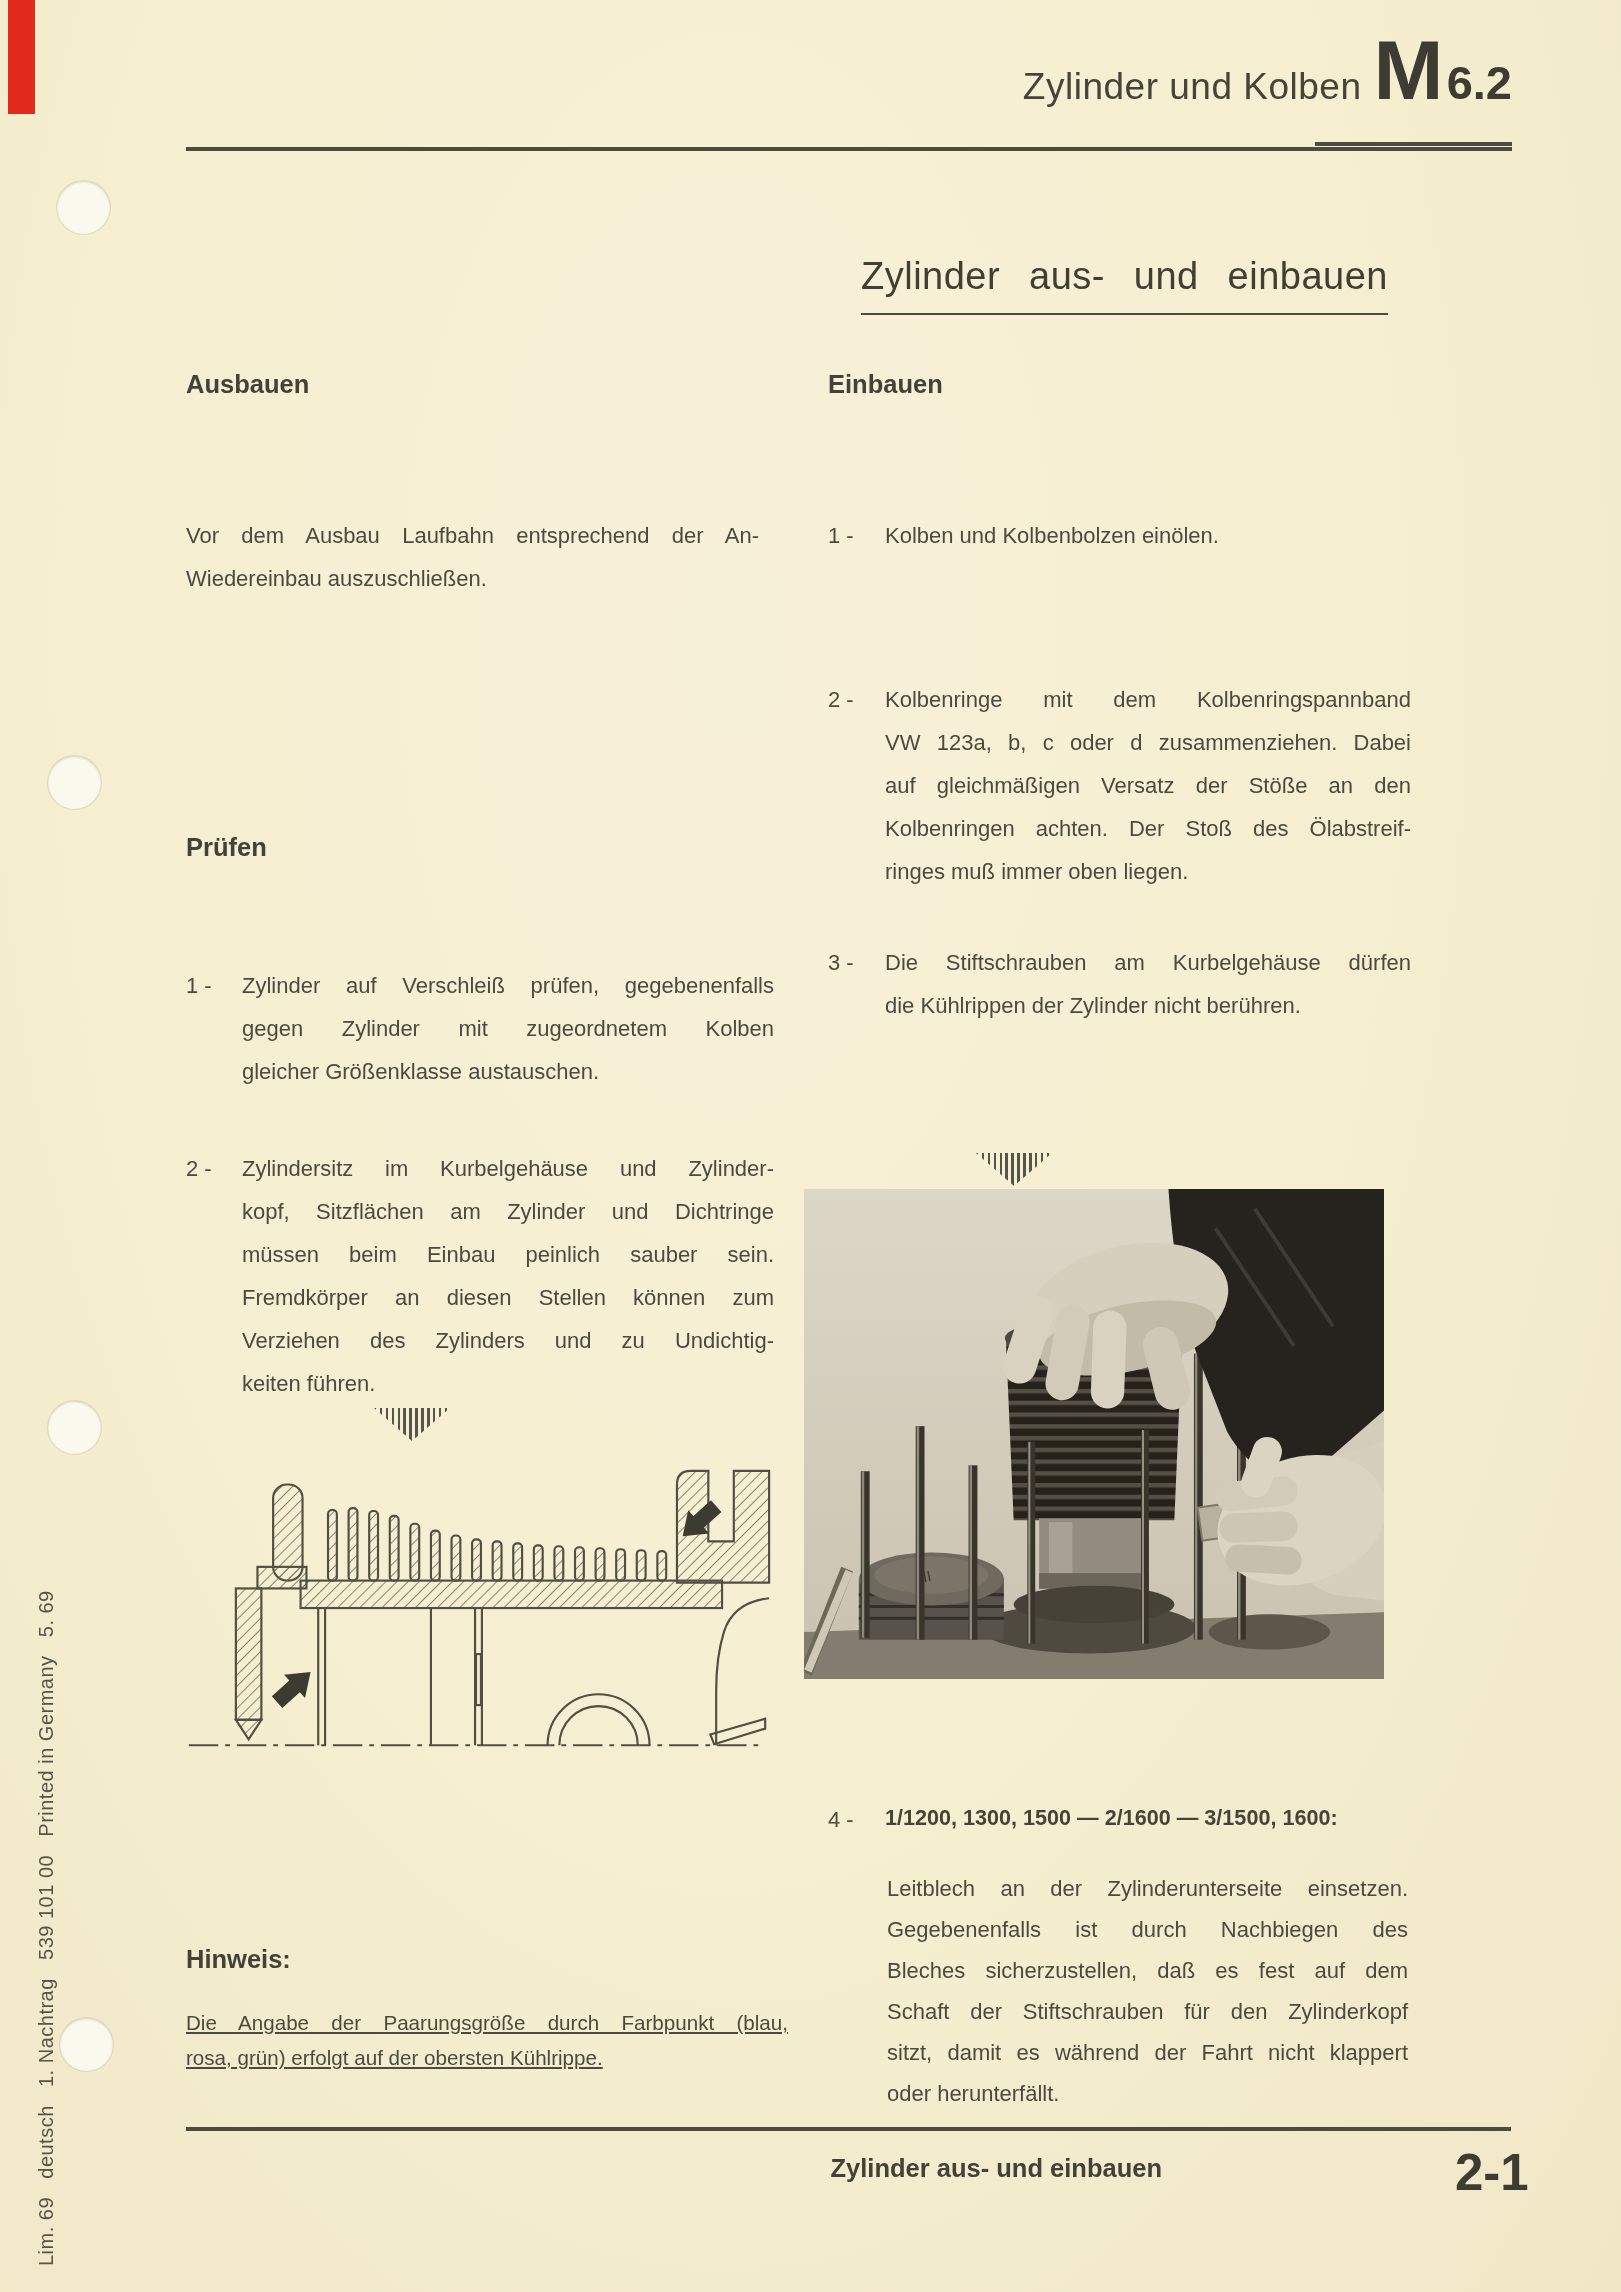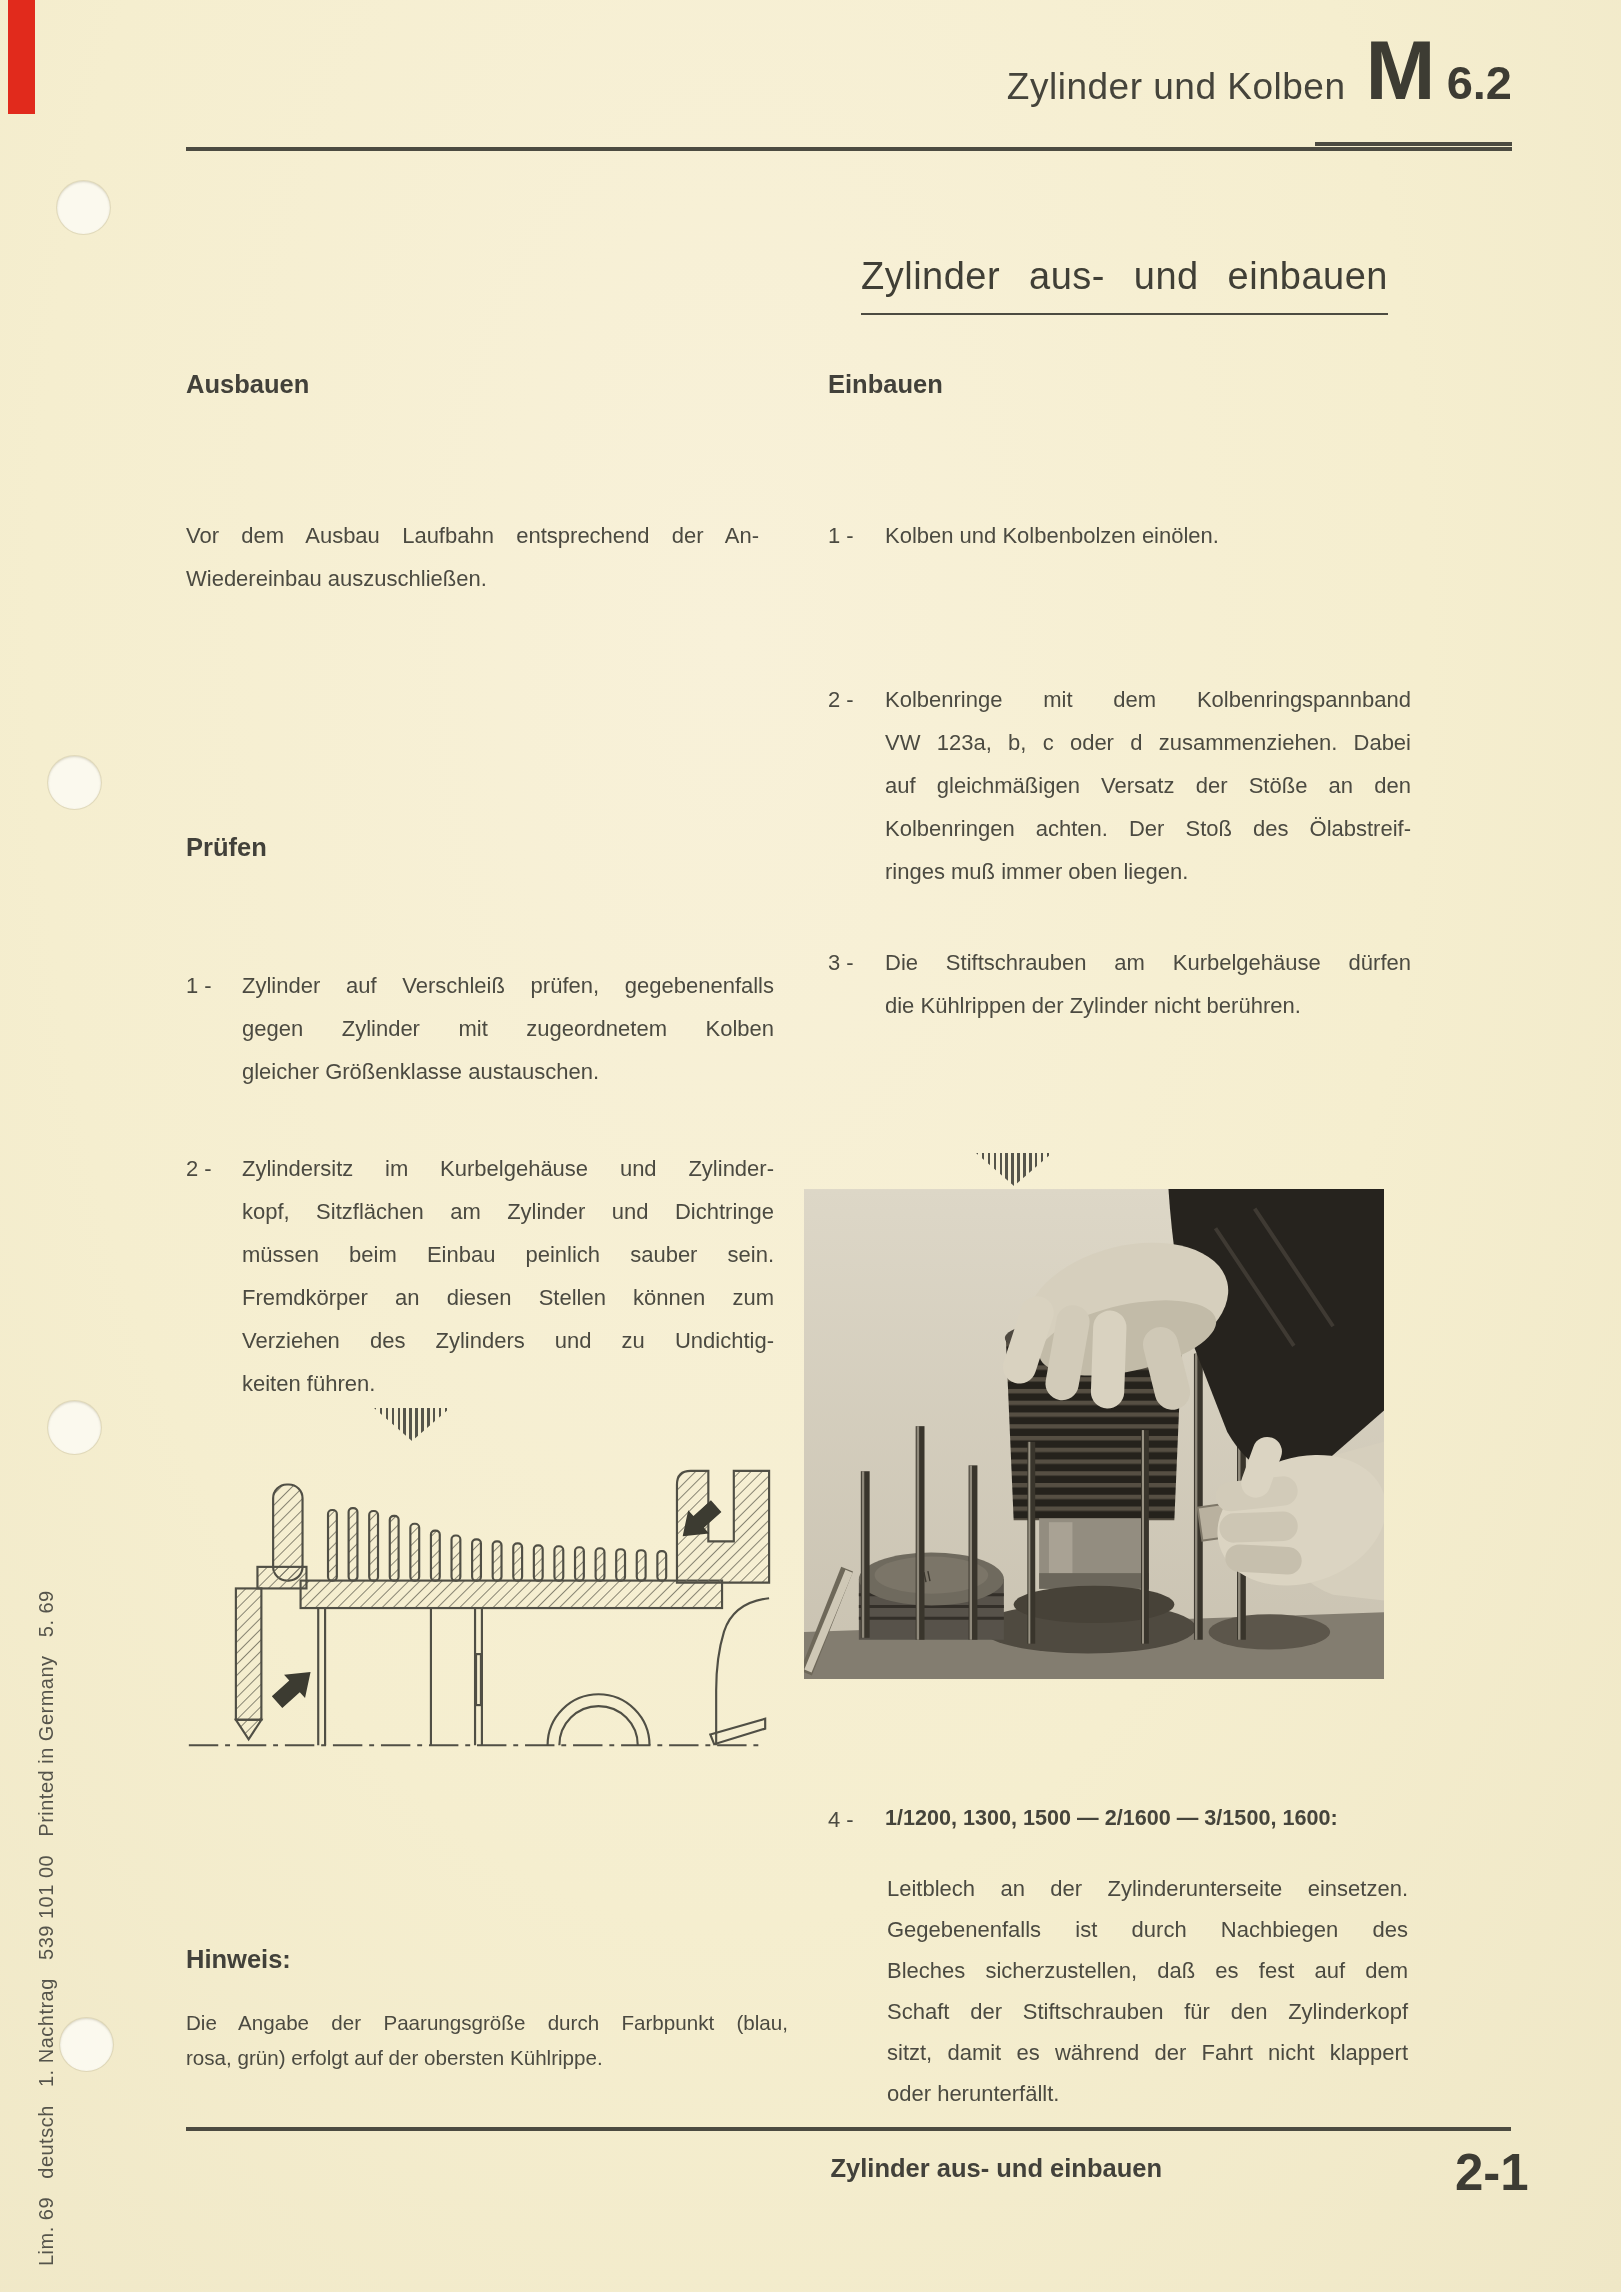--- a/index.html
+++ b/index.html
@@ -8,41 +8,41 @@
     background: radial-gradient(ellipse at 45% 28%, #f8f1d9 0%, #f5eecf 55%, #efe7c6 100%);
     font-family:"Liberation Sans", sans-serif; color:#4b4a41;
   }
   .abs { position:absolute; }
   
   .red-tab { left:7.8px; top:0; width:27.4px; height:114px; background:#e12a1c; }
   
   .hole { width:53px; height:53px; border-radius:50%; background:#fbf9ee;
           box-shadow:0 1px 2px rgba(120,110,80,.25) inset, 0 0 0 1px rgba(190,180,150,.35); }
   
-  .hdr { left:0; top:33px; width:1512px; display:flex; justify-content:flex-end; align-items:baseline; gap:20px;text-align:center; }
+  .hdr { left:0; top:33px; width:1512px; display:flex; justify-content:flex-end; align-items:baseline; gap:12px;text-align:center; }
   .hdr .sect { font-size:37px; color:#45443b; letter-spacing:0.5px; }
   .hdr .codeM { font-size:84px; font-weight:bold; color:#3d3c33; letter-spacing:-2.9px; line-height:.9; }
   .hdr .codeN { font-size:47px; font-weight:bold; color:#3d3c33; margin-left:-5.9px; }
   .rule { background:#4c4b41; height:3.9px; }
   
   .title { left:861px; top:255px; width:527px; font-size:38px; color:#403f36; letter-spacing:0.5px;
            padding-bottom:14.7px; border-bottom:2.9px solid #4c4b41;
            white-space:nowrap; text-align:justify; text-align-last:justify; }
   .h2 { font-size:25.5px; font-weight:bold; color:#42413a; }
   
   .para { font-size:22px; }
   .jl { white-space:nowrap; text-align:justify; text-align-last:justify; line-height:43px; }
   .para .jl:last-child { text-align-last:left; }
   .item { display:flex; }
   .item .num { flex:none; width:57px; font-size:22px; line-height:43px; }
   .item .body { flex:1; }
   .i4head { font-size:21.6px; font-weight:bold; line-height:39px; white-space:nowrap; color:#45443b;}
   .i4para .jl { line-height:41px; }
   .note-txt { font-size:20.6px; }
-  .note-txt .jl { line-height:35px; }
+  .note-txt .jl { line-height:35px;text-decoration:underline; }
   
   .tri { width:76px; height:33px;
          background:repeating-linear-gradient(90deg,#56554b 0 2.5px, rgba(0,0,0,0) 2.5px 5.9px);
          clip-path:polygon(0 0,100% 0,50% 100%); }
   
   .f-label { font-size:25.5px; font-weight:bold; color:#42413a; text-align:right; }
   .f-num { font-size:51px; font-weight:bold; color:#3d3c33; }
   
   .spine { left:35px; top:2266px; width:730px; transform:rotate(-90deg); transform-origin:0 0;
            font-size:20px; color:#55544b; white-space:pre; letter-spacing:0.5px; }

